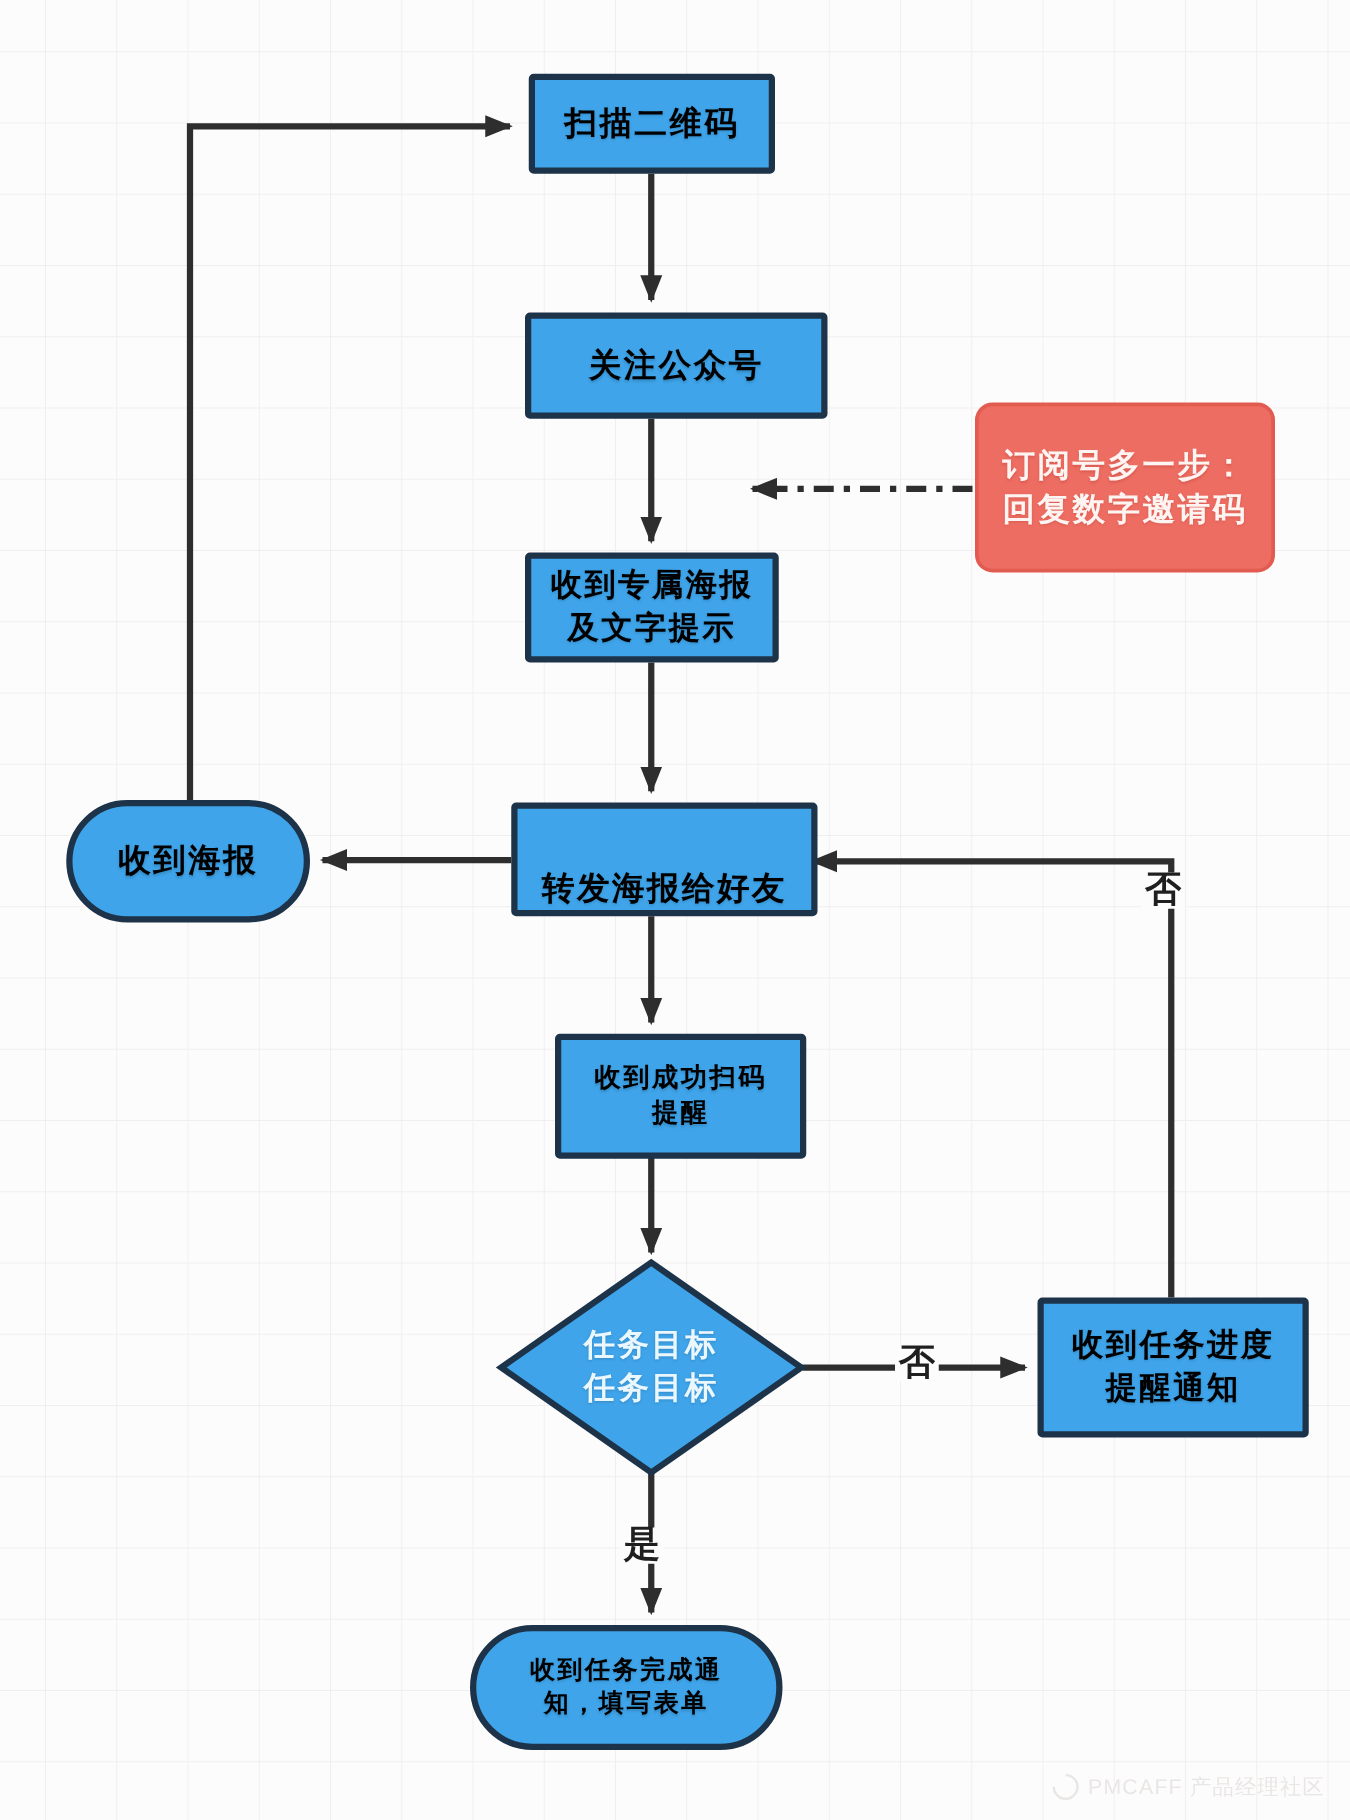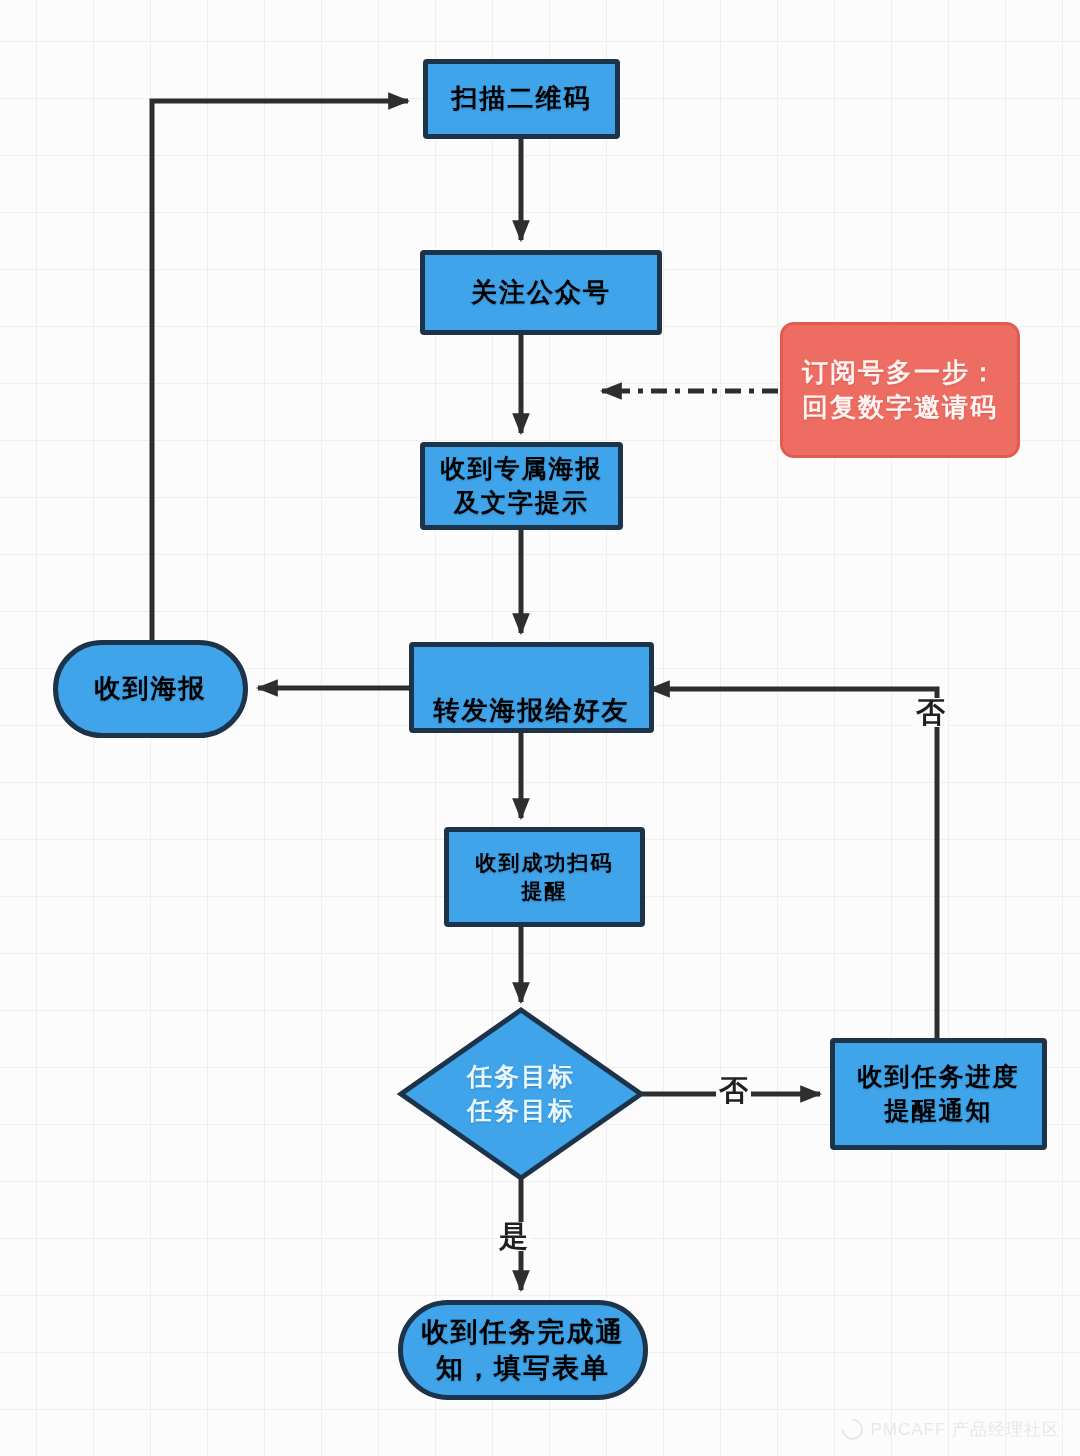--- a/index.html
+++ b/index.html
@@ -135,21 +135,21 @@
   <div class="diamond-label" style="left:421px;top:1056px;width:200px;height:76px;">
     <span>任务目标</span>
     <span>任务目标</span>
   </div>
 
   <div class="node" style="left:830px;top:1038px;width:217px;height:112px;font-size:25px;">
     <span>收到任务进度</span>
     <span>提醒通知</span>
   </div>
 
-  <div class="node stadium" style="left:398px;top:1300px;width:250px;height:100px;font-size:27px;">
+  <div class="node stadium" style="left:376px;top:1300px;width:250px;height:100px;font-size:20px;">
     <span>收到任务完成通</span>
     <span>知，填写表单</span>
   </div>
 
   <div class="edge-label" style="left:716px;top:1076px;">否</div>
   <div class="edge-label" style="left:913px;top:698px;">否</div>
   <div class="edge-label" style="left:496px;top:1222px;">是</div>
 
   <div class="watermark">
     <span class="ring"></span>

